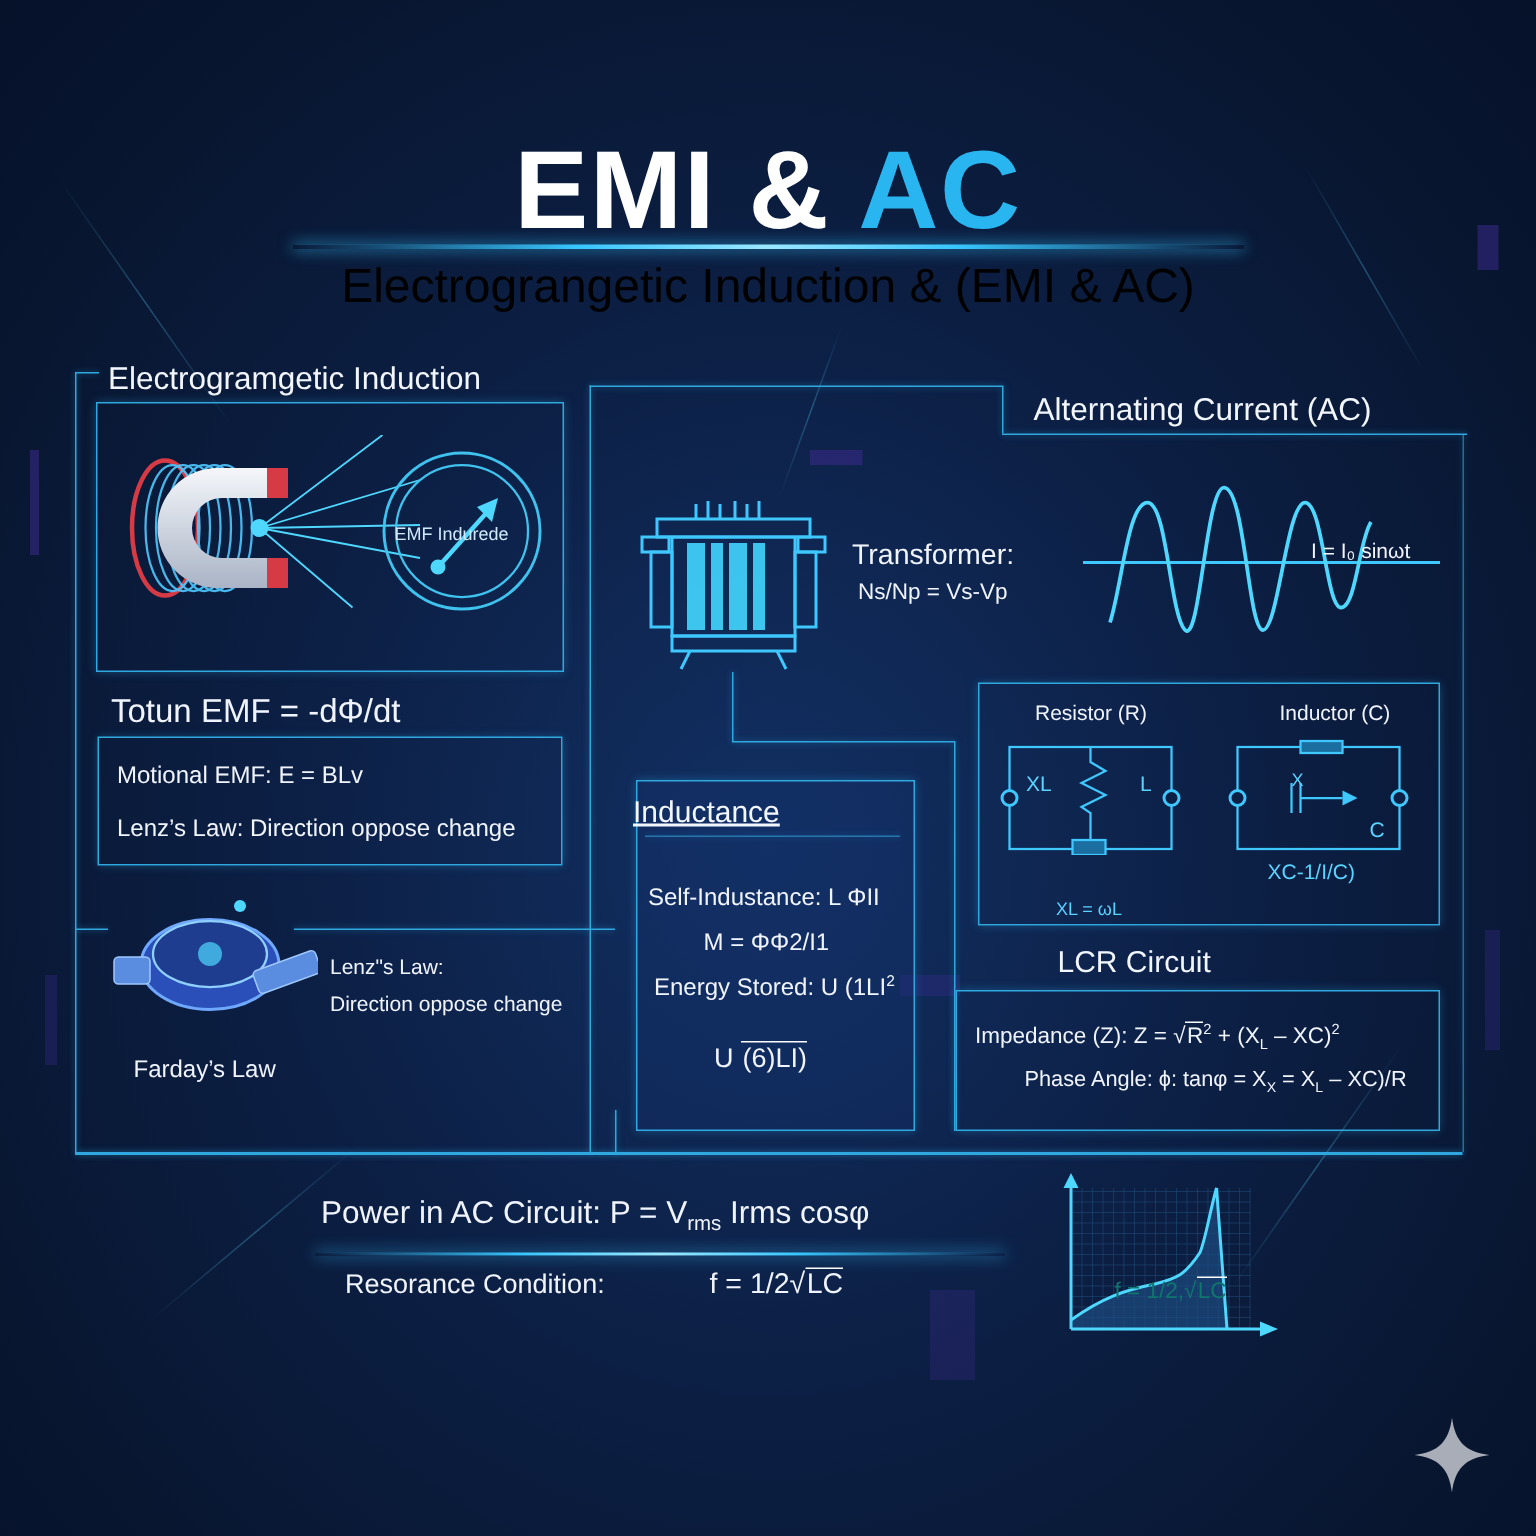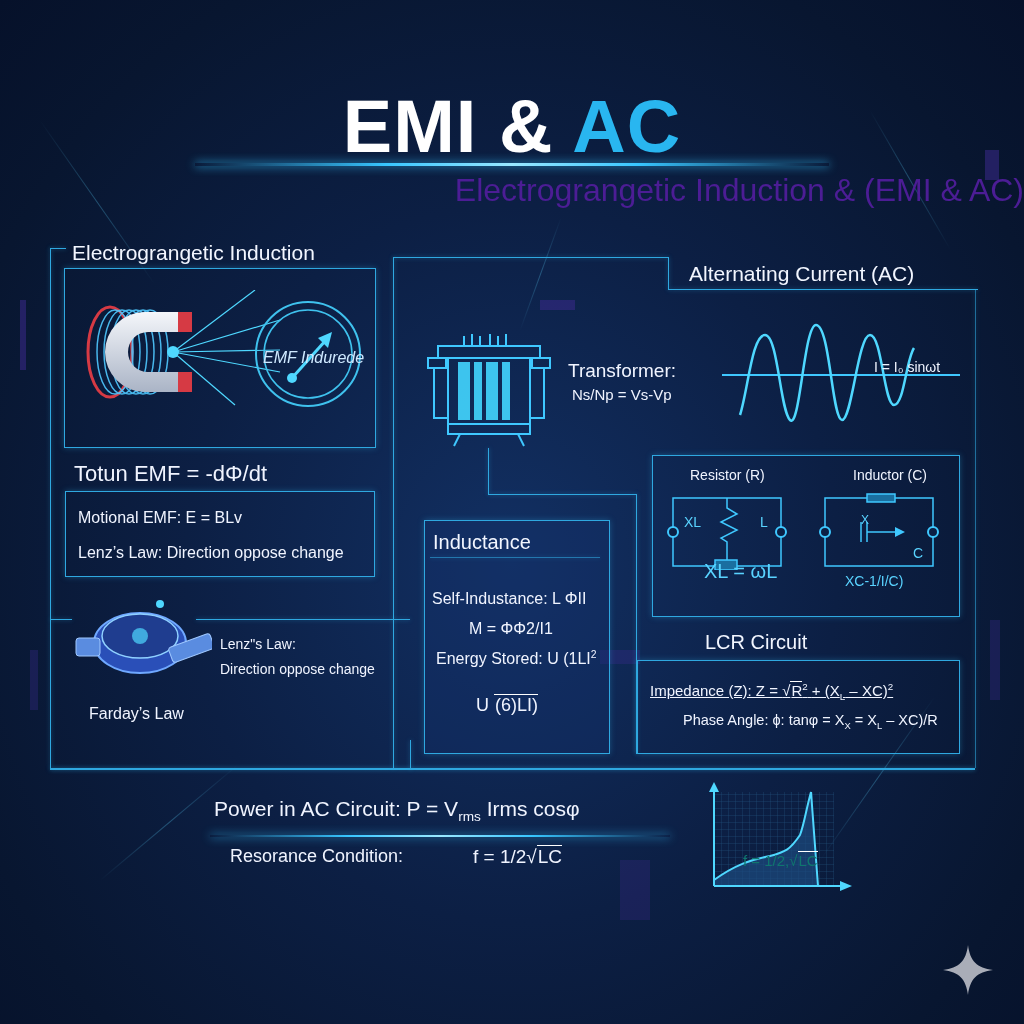--- a/index.html
+++ b/index.html
@@ -8,21 +8,21 @@
     font-family:"Liberation Sans", sans-serif;color:#fff;}
   .abs{position:absolute;}
   .bg-deco{position:absolute;pointer-events:none;}
   .bar{position:absolute;background:#3a2a8c;opacity:.55;}
   .streak{position:absolute;height:1px;background:linear-gradient(90deg,transparent,#4fb8e0,transparent);opacity:.35;transform-origin:left center;}
   .frame{position:absolute;border:1.5px solid #2fa8e0;box-shadow:0 0 6px rgba(47,168,224,.35);}
   .line{position:absolute;background:#2fa8e0;box-shadow:0 0 4px rgba(47,168,224,.6);}
   .title-main{position:absolute;left:0;width:1024px;top:84px;text-align:center;font-size:74px;font-weight:bold;letter-spacing:1px;}
   .title-main .ac{color:#29b6f0;}
   .glow-line{position:absolute;height:3px;background:linear-gradient(90deg,transparent,#37c6ff 30%,#9ae8ff 50%,#37c6ff 70%,transparent);box-shadow:0 0 10px #37c6ff;}
-  .subtitle{position:absolute;left:0;width:1024px;top:172px;text-align:right;font-size:32px;color:#4c1d95;}
+  .subtitle{position:absolute;left:0;width:1024px;top:172px;text-align:center;font-size:32px;color:#000000;}
   .h2{position:absolute;font-size:21px;color:#f2f6ff;}
   .txt{position:absolute;font-size:16px;color:#f0f4ff;white-space:nowrap;}
   .cyan{color:#59d3ff;}
   sup,sub{font-size:65%;}
   .sqrt{border-top:1.5px solid #fff;padding-left:1px;}
 </style>
 </head>
 <body>
 
 <div class="bg-deco">
@@ -45,21 +45,21 @@
 </div>
 <div class="glow-line" style="left:195px;top:163px;width:634px;"></div>
 <div class="subtitle">Electrograngetic Induction &amp; (EMI &amp; AC)</div>
 
 <div class="line" style="left:50px;top:248px;width:1px;height:520px;"></div>
 <div class="line" style="left:50px;top:248px;width:16px;height:1px;"></div>
 <div class="line" style="left:50px;top:768px;width:925px;height:2px;"></div>
 <div class="line" style="left:975px;top:290px;width:1px;height:478px;opacity:.6"></div>
 <div class="line" style="left:410px;top:740px;width:1px;height:30px;"></div>
 
-<div class="h2" style="left:72px;top:241px;">Electrograngetic Induction</div>
+<div class="h2" style="left:72px;top:241px;">Electrogramgetic Induction</div>
 <div class="frame" style="left:64px;top:268px;width:310px;height:178px;"></div>
 
 <svg class="abs" style="left:70px;top:290px;" width="300" height="150" viewBox="0 0 300 150">
   <defs>
     <linearGradient id="mg" x1="0" x2="0" y1="0" y2="1">
         <stop offset="0" stop-color="#f4f6fa"></stop>
         <stop offset="1" stop-color="#aab4c6"></stop>
       </linearGradient>
   </defs>
   <ellipse cx="40" cy="62" rx="22" ry="45" fill="none" stroke="#d63a44" stroke-width="3"></ellipse>
@@ -81,21 +81,21 @@
     <line x1="103" y1="62" x2="210" y2="82"></line>
       <line x1="103" y1="62" x2="165" y2="115"></line>
     <line x1="103" y1="62" x2="185" y2="0"></line>
   </g>
   <circle cx="238" cy="64" r="52" fill="none" stroke="#3fc2ee" stroke-width="2"></circle>
   <circle cx="238" cy="64" r="44" fill="none" stroke="#3fc2ee" stroke-width="1.5"></circle>
   <line x1="222" y1="88" x2="256" y2="50" stroke="#4fd8ff" stroke-width="3"></line>
   <polygon points="262,42 248,48 258,58" fill="#4fd8ff"></polygon>
   <circle cx="222" cy="88" r="5" fill="#4fd8ff"></circle>
 </svg>
-<div class="txt" style="left:263px;top:349px;font-size:16px;color:#cfe9ff;font-style:italic;">EMF Indurede</div>
+<div class="txt" style="left:263px;top:349px;font-size:12px;color:#cfe9ff;">EMF Indurede</div>
 
 <div class="txt" style="left:74px;top:461px;font-size:22px;">Totun EMF = -dΦ/dt</div>
 <div class="frame" style="left:65px;top:491px;width:308px;height:84px;"></div>
 <div class="txt" style="left:78px;top:509px;">Motional EMF:  E = BLv</div>
 <div class="txt" style="left:78px;top:544px;">Lenz’s Law: Direction oppose change</div>
 <div class="line" style="left:196px;top:619px;width:214px;height:1px;"></div>
 <div class="line" style="left:50px;top:619px;width:22px;height:1px;"></div>
 
 <svg class="abs" style="left:72px;top:598px;" width="140" height="90" viewBox="0 0 140 90">
   <ellipse cx="68" cy="45" rx="46" ry="30" fill="#2a4fb8" stroke="#6fa8ff" stroke-width="2"></ellipse>
@@ -134,21 +134,21 @@
   </g>
 </svg>
 <div class="txt" style="left:568px;top:360px;font-size:19px;">Transformer:</div>
 <div class="txt" style="left:572px;top:386px;font-size:15px;">Ns/Np = Vs-Vp</div>
 
 <div class="line" style="left:488px;top:448px;width:1px;height:46px;"></div>
 <div class="line" style="left:488px;top:494px;width:148px;height:1px;"></div>
 <div class="line" style="left:636px;top:494px;width:1px;height:260px;"></div>
 
 <div class="frame" style="left:424px;top:520px;width:184px;height:232px;background:rgba(20,50,110,.35);"></div>
-<div class="h2" style="left:433px;top:531px;font-size:20px;">Inductance</div>
+<div class="h2" style="left:422px;top:531px;font-size:20px;text-decoration:underline;">Inductance</div>
 <div class="line" style="left:430px;top:557px;width:170px;height:1px;opacity:.6"></div>
 <div class="txt" style="left:432px;top:590px;">Self-Industance: L ΦII</div>
 <div class="txt" style="left:469px;top:620px;">M = ΦΦ2/I1</div>
 <div class="txt" style="left:436px;top:649px;">
   <span>Energy Stored: U (1LI</span><sup>2</sup>
 </div>
 <div class="txt" style="left:476px;top:695px;font-size:18px;">
   <span>U </span><span class="sqrt">(6)LI)</span>
 </div>
 
@@ -176,28 +176,28 @@
   <polygon points="230,37 240,42 230,47" fill="#3fc8ff"></polygon>
   <g fill="#0c1f44" stroke="#3fc8ff" stroke-width="2">
     <circle cx="8" cy="42" r="5"></circle>
       <circle cx="116" cy="42" r="5"></circle>
     <circle cx="160" cy="42" r="5"></circle>
       <circle cx="268" cy="42" r="5"></circle>
   </g>
 </svg>
 <div class="txt cyan" style="left:684px;top:514px;font-size:14px;">XL</div>
 <div class="txt cyan" style="left:760px;top:514px;font-size:14px;">L</div>
-<div class="txt cyan" style="left:704px;top:560px;font-size:20px;">XL = ωL</div>
+<div class="txt cyan" style="left:704px;top:599px;font-size:12px;">XL = ωL</div>
 <div class="txt cyan" style="left:861px;top:513px;font-size:12px;">X</div>
 <div class="txt cyan" style="left:913px;top:545px;font-size:14px;">C</div>
 <div class="txt cyan" style="left:845px;top:573px;font-size:14px;">XC-1/I/C)</div>
 
 <div class="h2" style="left:694px;top:631px;font-size:20px;margin-left:11px;">LCR Circuit</div>
 <div class="frame" style="left:637px;top:660px;width:321px;height:92px;"></div>
-<div class="txt" style="left:650px;top:681px;font-size:15px;text-decoration:underline;">
+<div class="txt" style="left:650px;top:681px;font-size:15px;">
   <span>Impedance (Z): Z = </span>√<span class="sqrt">R</span><sup>2</sup> <span>+ (X</span><sub>L</sub><span> – XC)</span><sup>2</sup>
 </div>
 <div class="txt" style="left:647px;top:712px;font-size:14.5px;margin-left:36px;">
   <span>Phase Angle: ϕ: tanφ = X</span><sub>X</sub><span> = X</span><sub>L</sub><span> – XC)/R</span>
 </div>
 
 <div class="txt" style="left:214px;top:797px;font-size:21px;">
   <span>Power in AC Circuit: P = V</span><sub>rms</sub><span> Irms cosφ</span>
 </div>
 <div class="glow-line" style="left:210px;top:835px;width:460px;height:2px;"></div>

